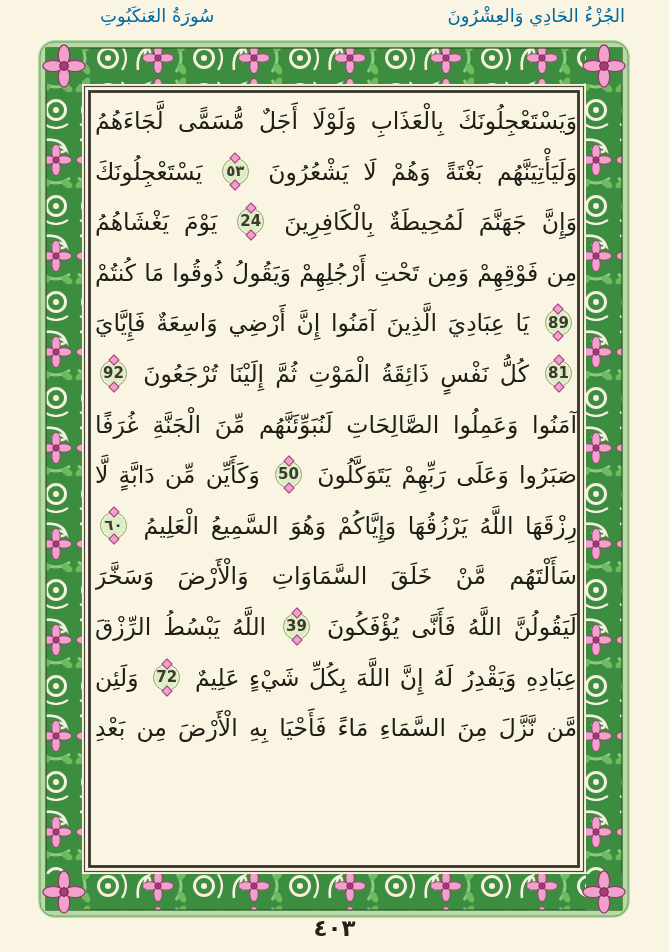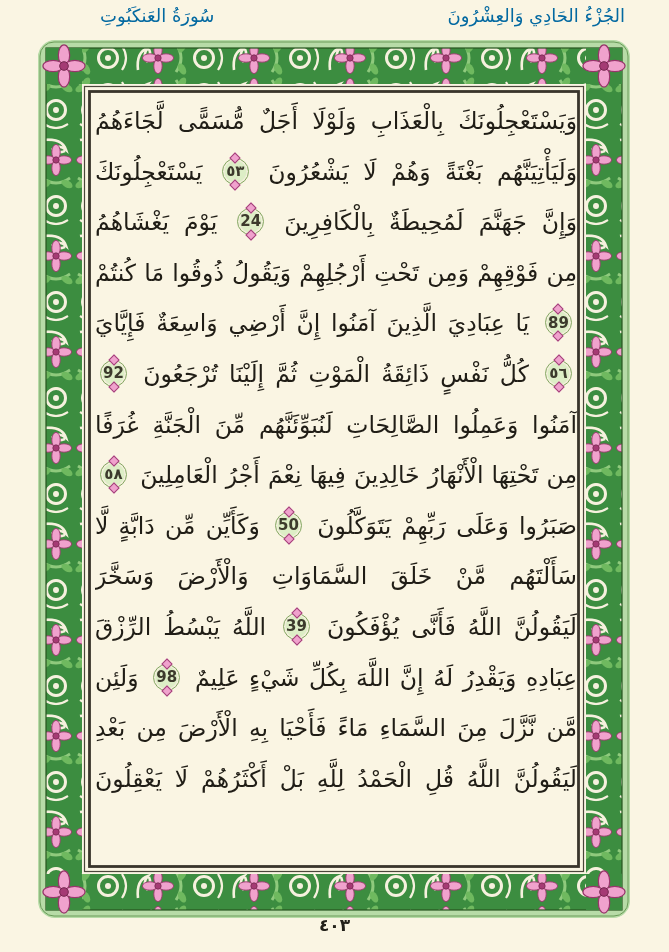--- a/index.html
+++ b/index.html
@@ -51,21 +51,21 @@
   .ayah-marker::before,.ayah-marker::after{
     content:"";position:absolute;left:50%;
     width:6px;height:6px;background:#f0a2cd;border:1px solid #a33f79;
     transform:translateX(-50%) rotate(45deg);
   }
   .ayah-marker::before{top:-5px;}
   .ayah-marker::after{bottom:-5px;}
   
   .page-number{
     position:absolute;top:915px;left:0;width:669px;
-    text-align:center;font-size:17px;font-weight:bold;color:#23211a;
+    text-align:center;font-size:23px;font-weight:bold;color:#23211a;
   }
 </style>
 </head>
 <body>
 
 <div class="page">
 
   <div class="header-row">
     <div class="header-title">الجُزْءُ الحَادِي وَالعِشْرُونَ</div>
     <div class="header-title">سُورَةُ العَنكَبُوتِ</div>
@@ -134,25 +134,24 @@
     <rect x="46.5" y="46.5" width="499" height="785" fill="none" stroke="#4a463a" stroke-width="1.2"></rect>
     <rect x="51.5" y="51.5" width="489" height="775" fill="none" stroke="#39352b" stroke-width="2.8"></rect>
   </svg>
 
   <div class="text-area">
       <div class="quran-line"><span class="words">وَيَسْتَعْجِلُونَكَ بِالْعَذَابِ وَلَوْلَا أَجَلٌ مُّسَمًّى لَّجَاءَهُمُ الْعَذَابُ</span> </div>
       <div class="quran-line"><span class="words">وَلَيَأْتِيَنَّهُم بَغْتَةً وَهُمْ لَا يَشْعُرُونَ</span> <span class="ayah-marker">٥٣</span> <span class="words">يَسْتَعْجِلُونَكَ بِالْعَذَابِ</span> </div>
       <div class="quran-line"><span class="words">وَإِنَّ جَهَنَّمَ لَمُحِيطَةٌ بِالْكَافِرِينَ</span> <span class="ayah-marker">24</span> <span class="words">يَوْمَ يَغْشَاهُمُ الْعَذَابُ</span> </div>
       <div class="quran-line"><span class="words">مِن فَوْقِهِمْ وَمِن تَحْتِ أَرْجُلِهِمْ وَيَقُولُ ذُوقُوا مَا كُنتُمْ تَعْمَلُونَ</span> </div>
       <div class="quran-line"><span class="ayah-marker">89</span> <span class="words">يَا عِبَادِيَ الَّذِينَ آمَنُوا إِنَّ أَرْضِي وَاسِعَةٌ فَإِيَّايَ فَاعْبُدُونِ</span> </div>
-      <div class="quran-line"><span class="ayah-marker">٥٦</span> <span class="words">كُلُّ نَفْسٍ ذَائِقَةُ الْمَوْتِ ثُمَّ إِلَيْنَا تُرْجَعُونَ</span> <span class="ayah-marker">92</span>  </div>
+      <div class="quran-line"><span class="ayah-marker">81</span> <span class="words">كُلُّ نَفْسٍ ذَائِقَةُ الْمَوْتِ ثُمَّ إِلَيْنَا تُرْجَعُونَ</span> <span class="ayah-marker">92</span>  </div>
       <div class="quran-line"><span class="words">آمَنُوا وَعَمِلُوا الصَّالِحَاتِ لَنُبَوِّئَنَّهُم مِّنَ الْجَنَّةِ غُرَفًا تَجْرِي</span> </div>
-      <div class="quran-line"><span class="words">مِن تَحْتِهَا الْأَنْهَارُ خَالِدِينَ فِيهَا نِعْمَ أَجْرُ الْعَامِلِينَ</span> <span class="ayah-marker">٥٨</span>  </div>
       <div class="quran-line"><span class="words">صَبَرُوا وَعَلَى رَبِّهِمْ يَتَوَكَّلُونَ</span> <span class="ayah-marker">50</span> <span class="words">وَكَأَيِّن مِّن دَابَّةٍ لَّا تَحْمِلُ</span> </div>
+      <div class="quran-line"><span class="words">رِزْقَهَا اللَّهُ يَرْزُقُهَا وَإِيَّاكُمْ وَهُوَ السَّمِيعُ الْعَلِيمُ</span> <span class="ayah-marker">٦٠</span>  </div>
       <div class="quran-line"><span class="words">سَأَلْتَهُم مَّنْ خَلَقَ السَّمَاوَاتِ وَالْأَرْضَ وَسَخَّرَ الشَّمْسَ وَالْقَمَرَ</span> </div>
       <div class="quran-line"><span class="words">لَيَقُولُنَّ اللَّهُ فَأَنَّى يُؤْفَكُونَ</span> <span class="ayah-marker">39</span> <span class="words">اللَّهُ يَبْسُطُ الرِّزْقَ لِمَن يَشَاءُ مِنْ</span> </div>
-      <div class="quran-line"><span class="words">عِبَادِهِ وَيَقْدِرُ لَهُ إِنَّ اللَّهَ بِكُلِّ شَيْءٍ عَلِيمٌ</span> <span class="ayah-marker">98</span> <span class="words">وَلَئِن سَأَلْتَهُم</span> </div>
+      <div class="quran-line"><span class="words">عِبَادِهِ وَيَقْدِرُ لَهُ إِنَّ اللَّهَ بِكُلِّ شَيْءٍ عَلِيمٌ</span> <span class="ayah-marker">72</span> <span class="words">وَلَئِن سَأَلْتَهُم</span> </div>
       <div class="quran-line"><span class="words">مَّن نَّزَّلَ مِنَ السَّمَاءِ مَاءً فَأَحْيَا بِهِ الْأَرْضَ مِن بَعْدِ مَوْتِهَا</span> </div>
-      <div class="quran-line"><span class="words">لَيَقُولُنَّ اللَّهُ قُلِ الْحَمْدُ لِلَّهِ بَلْ أَكْثَرُهُمْ لَا يَعْقِلُونَ</span>  </div>
     </div>
 
   <div class="page-number">٤٠٣</div>
 </div>
 
 </body></html>

